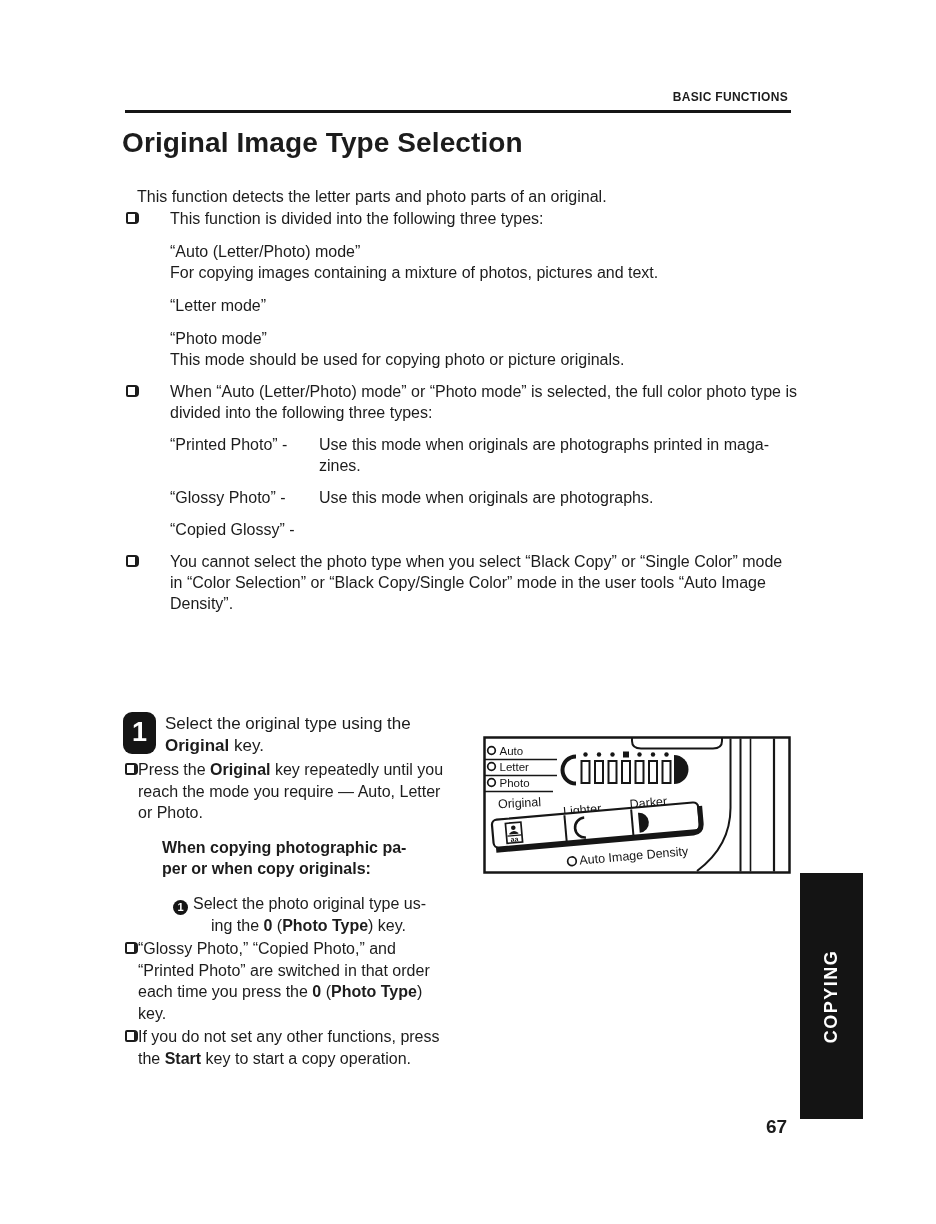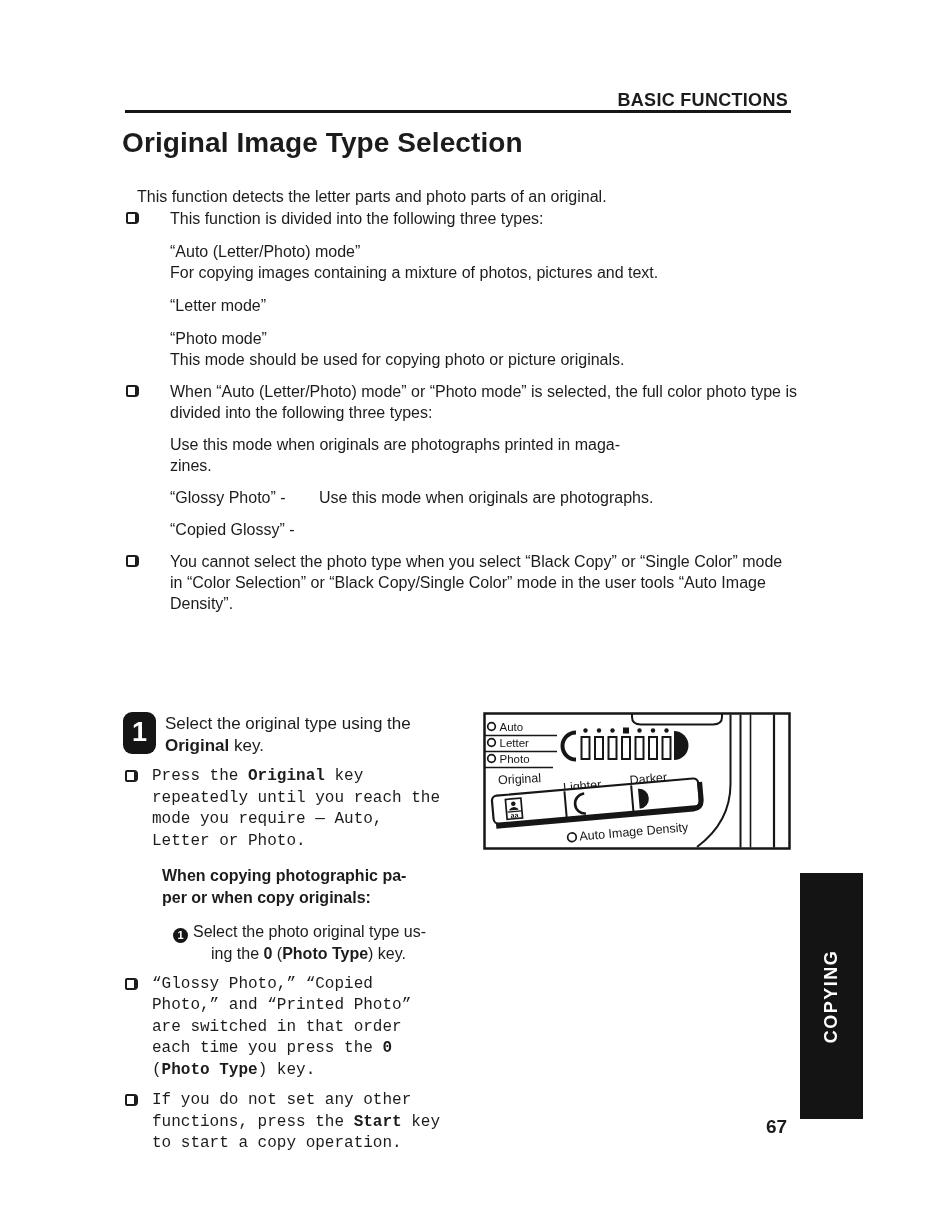--- a/index.html
+++ b/index.html
@@ -1,50 +1,50 @@
 <!DOCTYPE html>
 <html><head>
 <meta charset="utf-8">
 <style>
   html,body{margin:0;padding:0;background:#ffffff;}
   .page{position:relative;width:936px;height:1224px;background:#ffffff;color:#1c1c1c;
         font-family:"Liberation Sans",sans-serif;overflow:hidden;}
 
-  .header-label{position:absolute;top:90px;right:148px;font-size:18px;font-weight:bold;letter-spacing:.3px;margin-left:28px;}
+  .header-label{position:absolute;top:90px;right:148px;font-size:12px;font-weight:bold;letter-spacing:.3px;margin-left:28px;}
   .header-rule{position:absolute;top:110px;left:125px;width:666px;height:2.5px;background:#161616;}
   .doc-title{position:absolute;top:127px;left:122px;margin:0;font-size:28px;font-weight:bold;letter-spacing:.1px;}
   .intro{position:absolute;top:176px;left:125px;margin:12px;font-size:16px;}
 
   .notes{position:absolute;top:208px;left:126px;width:672px;font-size:16px;line-height:21px;}
   .note{display:flex;gap:31px;margin-bottom:11px;}
   .bullet{flex:none;box-sizing:border-box;width:13px;height:12px;margin-top:4px;
           border:2px solid #1c1c1c;border-right-width:4px;border-radius:2px 4px 4px 2px;background:#fff;}
   .note-body{flex:1;}
   .mode{margin-top:12px;}
   .ptype{display:flex;margin-top:11px;}
   .ptype-name{flex:none;width:149px;}
   .ptype-desc{flex:1;}
   .hand{font-size:17px;}
 
   .step-col{position:absolute;top:712px;left:123px;width:334px;font-size:16px;line-height:21.5px;}
   .step-head{display:flex;gap:9px;}
   .step-num{flex:none;width:33px;height:42px;background:#151515;color:#ffffff;border-radius:9px;
             font-size:27px;font-weight:bold;display:flex;align-items:center;justify-content:center;}
   .step-text{font-size:17px;line-height:22px;padding-top:1px;width:282px;font-weight:normal;}
-  .sub{display:flex;gap:14px;margin-top:9px;padding-left:2px;width:322px;font-family:Liberation Mono, monospace;}
+  .sub{display:flex;margin-top:2px;padding-left:2px;width:322px;}
   .sub-body{flex:1;}
   .subhead{font-weight:bold;margin:13px 0 0 39px;width:270px;}
   .substep{margin:13px 0 0 39px;width:275px;text-align:center;}
   .substep-cont{padding-left:18px;}
   .badge{display:inline-flex;width:15px;height:15px;border-radius:50%;background:#151515;color:#fff;
          font-size:11px;font-weight:bold;align-items:center;justify-content:center;margin-right:5px;
          vertical-align:-2px;}
   b{font-weight:bold;}
 
-  .diagram{position:absolute;top:712px;left:483px;width:308px;height:108px;}
+  .diagram{position:absolute;top:736px;left:483px;width:308px;height:108px;}
   .diagram text{font-family:"Liberation Sans",sans-serif;fill:#161616;}
 
   .side-tab{position:absolute;left:800px;top:873px;width:63px;height:246px;background:#141414;
             display:flex;align-items:center;justify-content:center;}
   .side-tab span{transform:rotate(-90deg);color:#ffffff;font-size:18px;font-weight:bold;
                  letter-spacing:1.5px;white-space:nowrap;}
   .page-num{position:absolute;left:766px;top:1116px;font-size:19px;font-weight:bold;}
 </style>
 </head>
 <body>
@@ -74,20 +74,21 @@
           <div>This mode should be used for copying photo or picture originals.</div>
         </div>
       </div>
     </div>
 
     <div class="note">
       <span class="bullet"></span>
       <div class="note-body">
         <div>When “Auto (Letter/Photo) mode” or “Photo mode” is selected, the full color photo type is divided into the following three types:</div>
         <div class="ptype">
+          <div class="ptype-name">“Printed Photo” -</div>
           <div class="ptype-desc">
             <div>Use this mode when originals are photographs printed in maga-</div>
             <div>zines.</div>
           </div>
         </div>
         <div class="ptype">
           <div class="ptype-name">“Glossy Photo” -</div>
           <div class="ptype-desc">Use this mode when originals are photographs.</div>
         </div>
         <div class="ptype">

